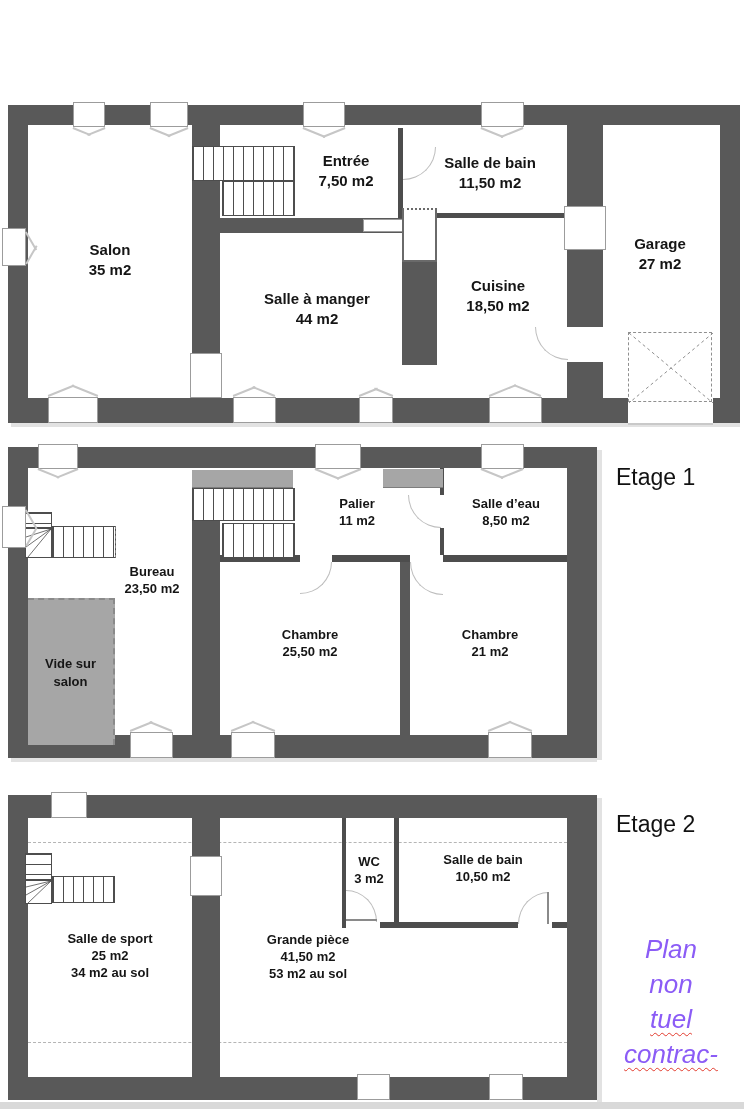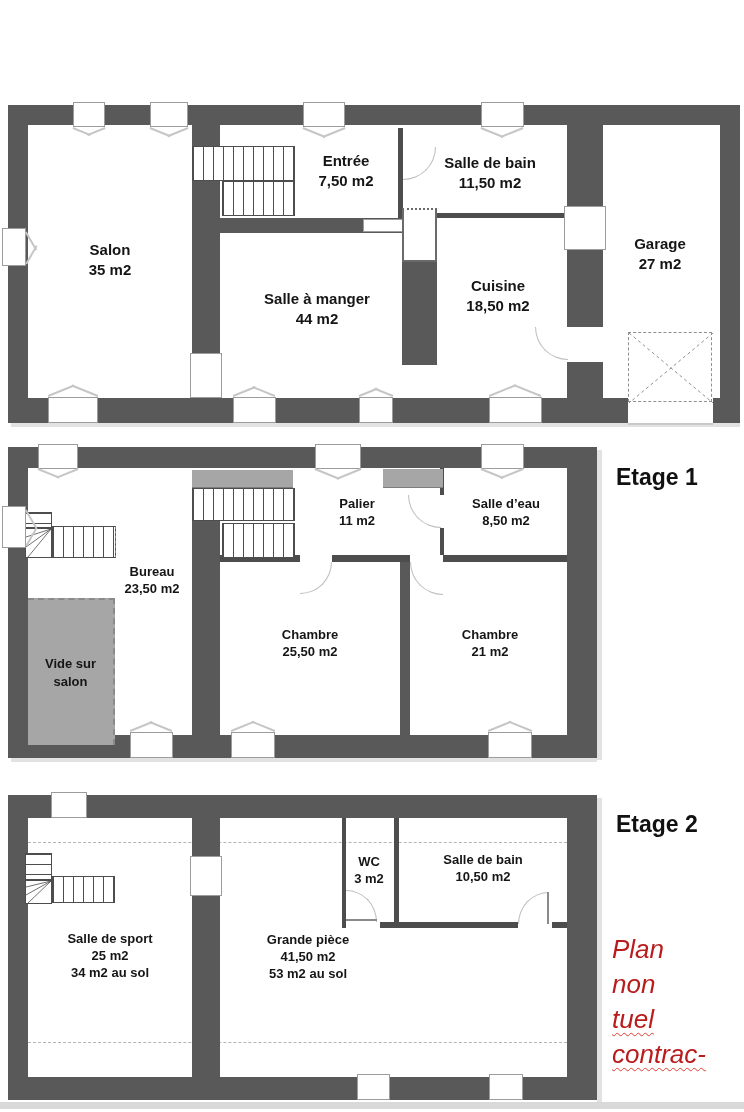--- a/index.html
+++ b/index.html
@@ -1,19 +1,19 @@
 <!DOCTYPE html>
 <html><head>
 <meta charset="utf-8">
 <style>
   html,body{margin:0;padding:0;background:#fff;}
   .canvas{position:relative;width:744px;height:1112px;background:#fff;font-family:"Liberation Sans",sans-serif;overflow:hidden;}
   .banner{position:absolute;left:4px;top:2px;width:728px;height:53px;background:#000;color:#fff;display:flex;align-items:center;justify-content:center;font-size:30px;font-weight:700;letter-spacing:.5px;}
   .floor-label{position:absolute;font-size:21px;font-weight:600;color:#111;}
-  .etq{position:absolute;font-size:23px;font-weight:700;color:#111;}
+  .etq{position:absolute;font-size:23px;font-weight:400;color:#111;}
   .wall{position:absolute;background:#595959;}
   .twall{position:absolute;background:#4d4d4d;}
   .win{position:absolute;background:#fff;border:1px solid #9c9c9c;box-sizing:border-box;}
   .opening{position:absolute;background:#fff;}
   .grayrect{position:absolute;background:#a6a6a6;border-bottom:1px solid #7d7d7d;}
   .treadsv{position:absolute;background-color:#fff;background-image:repeating-linear-gradient(to right,#4d4d4d 0 1px,transparent 1px 10px);border:1px solid #4d4d4d;box-sizing:border-box;}
   .treadsh{position:absolute;background-color:#fff;background-image:repeating-linear-gradient(to bottom,#4d4d4d 0 1px,transparent 1px 10px);border:1px solid #4d4d4d;box-sizing:border-box;}
   .arc{position:absolute;box-sizing:border-box;}
   .arc.tl{border-right:1.5px solid #bdbdbd;border-bottom:1.5px solid #bdbdbd;border-bottom-right-radius:100%;}
   .arc.tr{border-left:1.5px solid #bdbdbd;border-bottom:1.5px solid #bdbdbd;border-bottom-left-radius:100%;}
@@ -22,21 +22,21 @@
   .vl{position:absolute;height:1.5px;background:#c6c6c6;}
   .leaf{position:absolute;background:#8a8a8a;}
   .dash{position:absolute;border-top:1px dashed #b5b5b5;}
   .rl{position:absolute;transform:translateX(-50%);text-align:center;font-weight:700;color:#151515;white-space:nowrap;}
   .s15{font-size:15px;line-height:1.3;}
   .s13{font-size:13px;line-height:1.3;}
   .fixture{position:absolute;background:#fff;border:2px solid #6a6a6a;border-top-style:dotted;box-sizing:border-box;}
   .xbox{position:absolute;border:1px dashed #8f8f8f;box-sizing:border-box;}
   .vide{position:absolute;background:#a6a6a6;border-top:2px dashed #8a8a8a;border-right:2px dashed #8a8a8a;display:flex;align-items:center;justify-content:center;box-sizing:border-box;}
   .videtxt{font-size:13px;font-weight:700;color:#161616;text-align:center;line-height:1.35;width:72px;white-space:normal;}
-  .disc{position:absolute;left:612px;top:932px;width:118px;text-align:left;font-style:italic;font-size:26px;line-height:1.35;color:#b91c1c;}
+  .disc{position:absolute;left:612px;top:932px;width:118px;text-align:center;font-style:italic;font-size:26px;line-height:1.35;color:#8b5cf6;}
   .wavy{text-decoration-line:underline;text-decoration-style:wavy;text-decoration-color:#e23b2e;text-decoration-thickness:1px;text-underline-offset:4px;}
   .strip{position:absolute;left:0;top:1102px;width:744px;height:7px;background:#d9d9d9;}
   .shadow{position:absolute;background:#e2e2e2;}
 </style>
 </head>
 <body>
 
 <div class="canvas">
 
 

